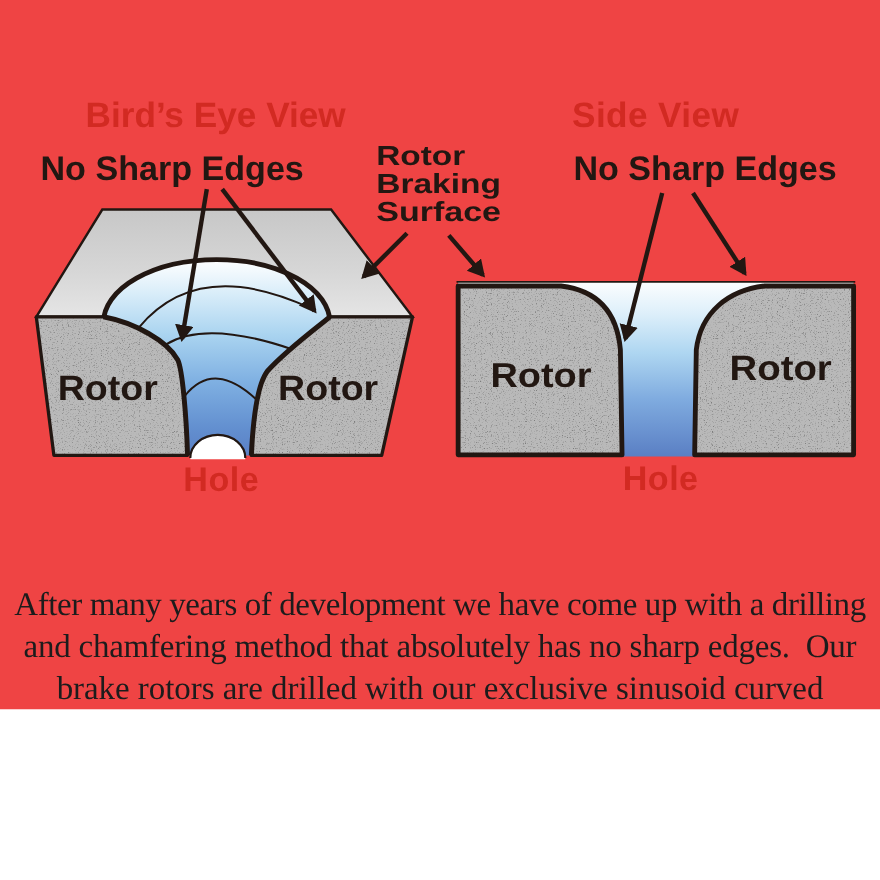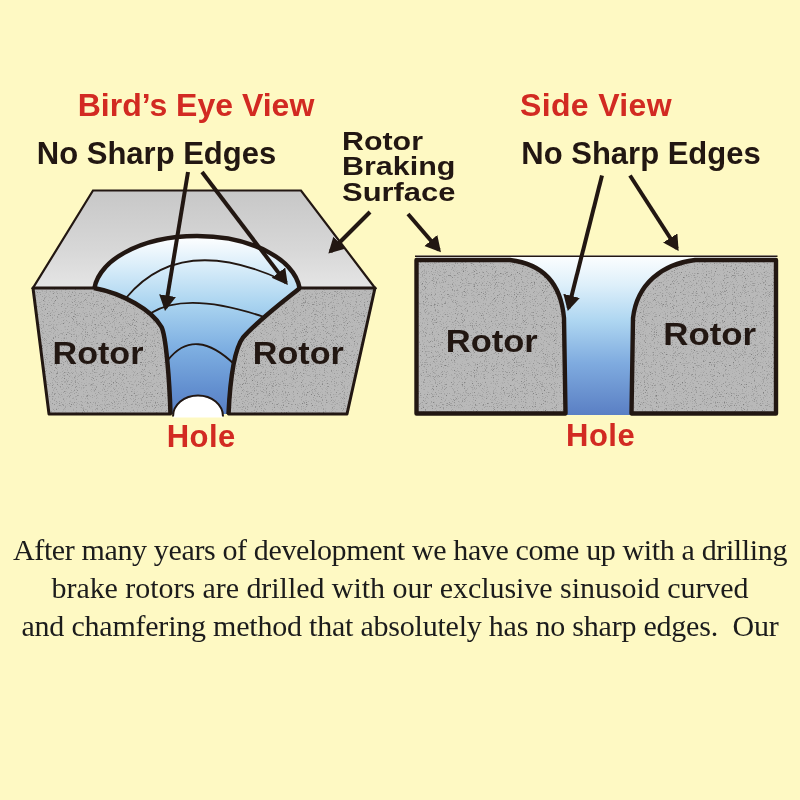--- a/index.html
+++ b/index.html
@@ -1,16 +1,16 @@
 <!DOCTYPE html>
 <html><head>
 <meta charset="utf-8">
 <style>
   html,body{margin:0;padding:0;background:#ffffff;}
-  #page{position:relative;width:800px;height:800px;background:#fef9c3;overflow:hidden;}
+  #page{position:relative;width:800px;height:645px;background:#ef4444;overflow:hidden;}
   .para{position:absolute;left:0;top:530.9px;width:800px;text-align:center;
         font-family:"Liberation Serif",serif;font-size:30px;line-height:38px;color:#1c1c1c;}
   .para div{white-space:nowrap;}
 </style>
 </head>
 <body>
 <div id="page">
 <svg width="800" height="500" viewBox="0 0 800 500" xmlns="http://www.w3.org/2000/svg" style="position:absolute;left:0;top:0;">
   <defs>
     <linearGradient id="topface" x1="0" y1="190" x2="0" y2="288" gradientUnits="userSpaceOnUse">
@@ -121,16 +121,16 @@
     <text x="298.3" y="364" font-size="32" textLength="91" lengthAdjust="spacingAndGlyphs" fill="#221712">Rotor</text>
     <text x="491.8" y="351.5" font-size="31.5" textLength="92" lengthAdjust="spacingAndGlyphs" fill="#221712">Rotor</text>
     <text x="709.7" y="345" font-size="32" textLength="93" lengthAdjust="spacingAndGlyphs" fill="#221712">Rotor</text>
     <text x="201.2" y="446.6" font-size="31" letter-spacing="0.45" fill="#d22a22">Hole</text>
     <text x="600.6" y="445.6" font-size="31" letter-spacing="0.45" fill="#d22a22">Hole</text>
   </g>
 </svg>
 
 <div class="para">
 <div style="letter-spacing:-0.368px">After many years of development we have come up with a drilling</div>
+<div style="letter-spacing:-0.219px">and chamfering method that absolutely has no sharp edges.&nbsp; Our</div>
 <div style="letter-spacing:-0.047px">brake rotors are drilled with our exclusive sinusoid curved</div>
-<div style="letter-spacing:-0.219px">and chamfering method that absolutely has no sharp edges.&nbsp; Our</div>
 </div>
 </div>
 
 </body></html>

